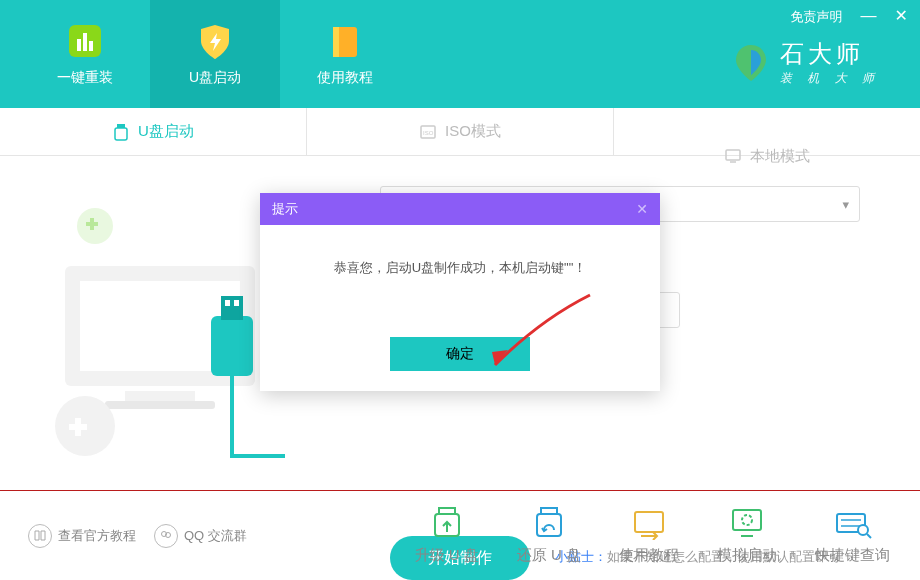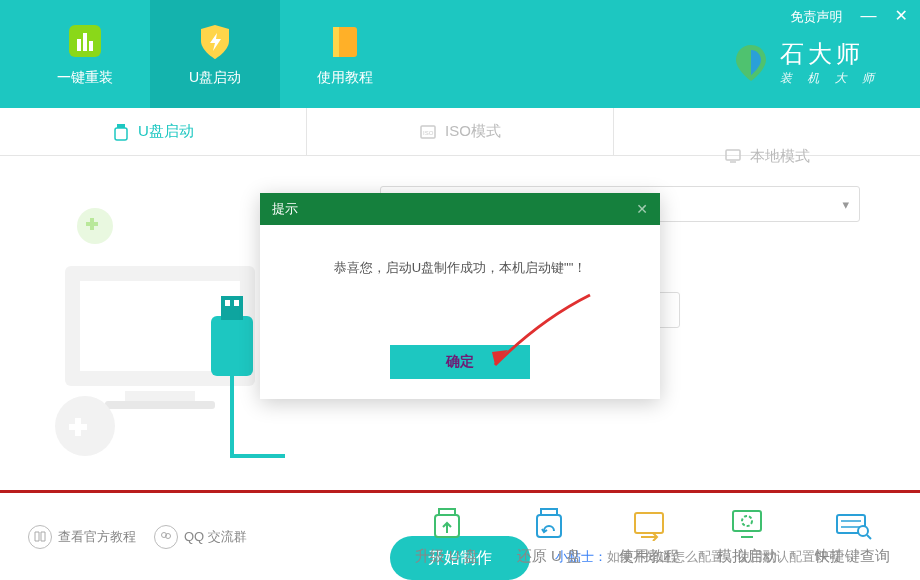--- a/index.html
+++ b/index.html
@@ -28,33 +28,33 @@
   .illus { position: absolute; left: 45px; top: 40px; width: 260px; height: 280px; }
 
   .config-area { position: absolute; left: 380px; top: 30px; width: 510px; }
   .select-box { width: 480px; height: 36px; border: 1px solid #ddd; border-radius: 3px; display: flex; align-items: center; padding: 0 10px; color: #aaa; font-size: 13px; justify-content: flex-end; }
   .chev { color: #999; }
   .input-box { width: 300px; height: 36px; border: 1px solid #ddd; border-radius: 3px; margin-top: 70px; }
   .start-btn { position: absolute; left: 390px; top: 380px; width: 140px; height: 44px; background: #1dc7c1; color: #fff; border-radius: 22px; display: flex; align-items: center; justify-content: center; font-size: 16px; cursor: pointer; }
   .tip-line { position: absolute; left: 555px; top: 392px; font-size: 13px; color: #999; }
   .tip-label { color: #3b82f6; }
 
-  .bottom-bar { position: absolute; bottom: 0; left: 0; right: 0; height: 90px; border-top: 3px solid #b91c1c; display: flex; align-items: center; }
+  .bottom-bar { position: absolute; bottom: 0; left: 0; right: 0; height: 90px; border-top: 1px solid #b91c1c; display: flex; align-items: center; }
   .help-links { display: flex; gap: 18px; padding-left: 28px; }
   .help-link { display: flex; align-items: center; gap: 6px; color: #888; font-size: 13px; cursor: pointer; }
   .help-circle { width: 24px; height: 24px; border: 1.5px solid #bbb; border-radius: 50%; display: flex; align-items: center; justify-content: center; }
   .tools { display: flex; gap: 38px; margin-left: auto; padding-right: 30px; }
   .tool { display: flex; flex-direction: column; align-items: center; gap: 6px; color: #888; font-size: 15px; cursor: pointer; }
   .tool-icon { width: 40px; height: 34px; display: flex; align-items: center; justify-content: center; }
 
   .dialog { position: absolute; left: 260px; top: 193px; width: 400px; background: #fff; box-shadow: 0 4px 20px rgba(0,0,0,.2); z-index: 10; }
-  .dialog-head { height: 32px; background: #15803d; color: #fff; display: flex; align-items: center; padding: 0 12px; font-size: 13px; justify-content: space-between; gap: 44px; }
+  .dialog-head { height: 32px; background: #8b5cf6; color: #fff; display: flex; align-items: center; padding: 0 12px; font-size: 13px; justify-content: space-between; gap: 44px; }
   .dialog-close { cursor: pointer; opacity: .6; font-size: 14px; }
   .dialog-body { padding: 34px 20px 28px; text-align: center; color: #555; font-size: 13px; }
-  .dialog-ok { width: 140px; height: 34px; background: #1dc7c1; color: #701a75; margin: 40px auto 0; display: flex; align-items: center; justify-content: center; cursor: pointer; font-size: 14px; font-weight: bold; }
+  .dialog-ok { width: 140px; height: 34px; background: #1dc7c1; color: #000000; margin: 32px auto 0; display: flex; align-items: center; justify-content: center; cursor: pointer; font-size: 14px; }
 
   .arrow { position: absolute; left: 480px; top: 290px; z-index: 11; pointer-events: none; }
 </style>
 </head>
 <body>
 
 <div class="header">
   <div class="nav">
     <div class="nav-item">
       <div class="nav-icon">

